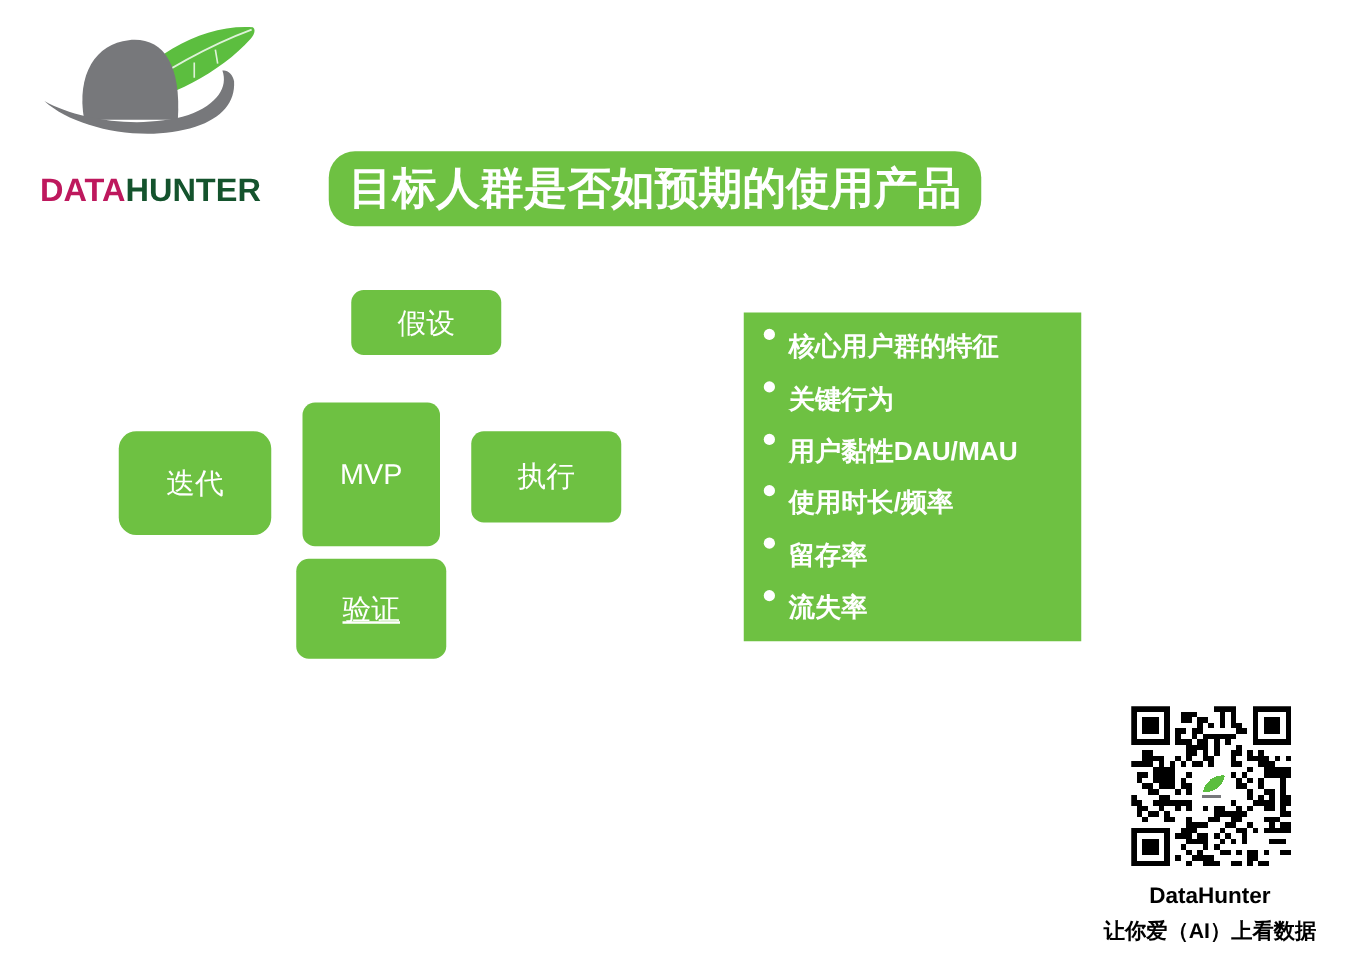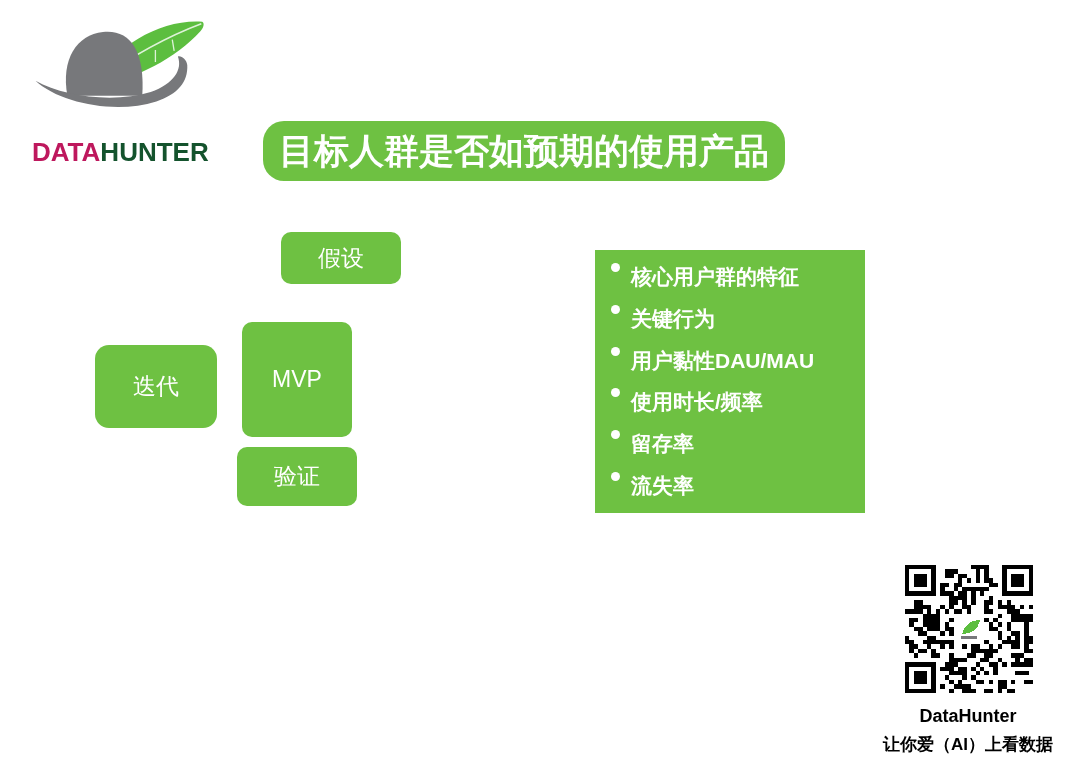--- a/index.html
+++ b/index.html
@@ -20,21 +20,21 @@
   
   .dbox{
     position:absolute;background:#6EC142;border-radius:10px;
     display:flex;align-items:center;justify-content:center;
     color:#ffffff;font-size:23px;font-weight:500;
   }
   .box-hypothesis{left:237px;top:232px;width:120px;height:52px;margin-left:44px;}
   .box-mvp{left:242px;top:322px;width:110px;height:115px;}
   .box-iterate{left:95px;top:345px;width:122px;height:83px;border-radius:14px;}
   .box-execute{left:377px;top:345px;width:120px;height:73px;}
-  .box-validate{left:237px;top:447px;width:120px;height:59px;}
+  .box-validate{left:237px;top:447px;width:120px;height:80px;text-decoration:underline;}
   
   .metrics{
     position:absolute;left:595px;top:250px;width:270px;height:263px;
     background:#6EC142;box-sizing:border-box;padding:13px 16px;
     display:flex;flex-direction:column;justify-content:space-between;
     margin:0;list-style:none;
   }
   .metrics li{display:flex;align-items:flex-start;color:#ffffff;font-size:21px;font-weight:700;white-space:nowrap;}
   .metrics .dot{width:9px;height:9px;border-radius:50%;background:#ffffff;margin-right:11px;flex:0 0 auto;}
   
@@ -58,20 +58,21 @@
 
     <path d="M8 78 C 34 102, 94 114, 137 100 C 160 92, 171 79, 170 61 C 169 55, 164 51, 160 52 C 165 66, 156 81, 131 90 C 92 102, 38 95, 8 78 Z" fill="#77787B"></path>
   </svg>
   <div class="wordmark"><span class="p1">DATA</span><span class="p2">HUNTER</span></div>
 
   <div class="title-banner">目标人群是否如预期的使用产品</div>
 
   <div class="dbox box-hypothesis">假设</div>
   <div class="dbox box-iterate">迭代</div>
   <div class="dbox box-mvp">MVP</div>
+  <div class="dbox box-execute">执行</div>
   <div class="dbox box-validate">验证</div>
 
   <ul class="metrics">
     <li>
         <span class="dot"></span>
         <span>核心用户群的特征</span>
       </li>
     <li>
         <span class="dot"></span>
         <span>关键行为</span>

